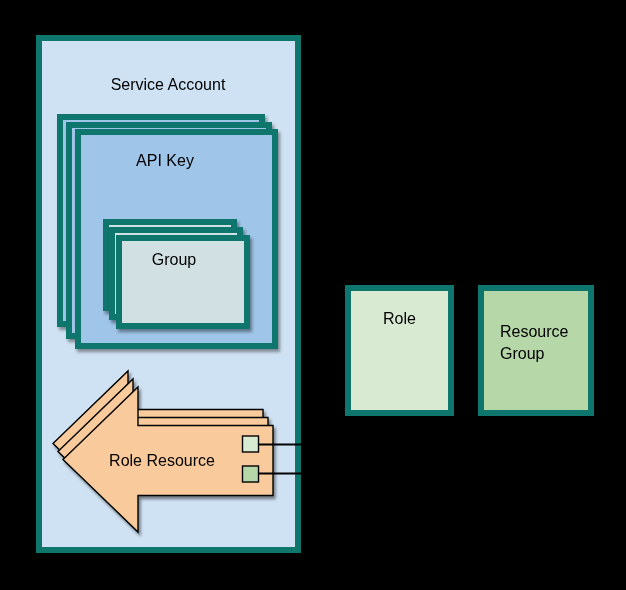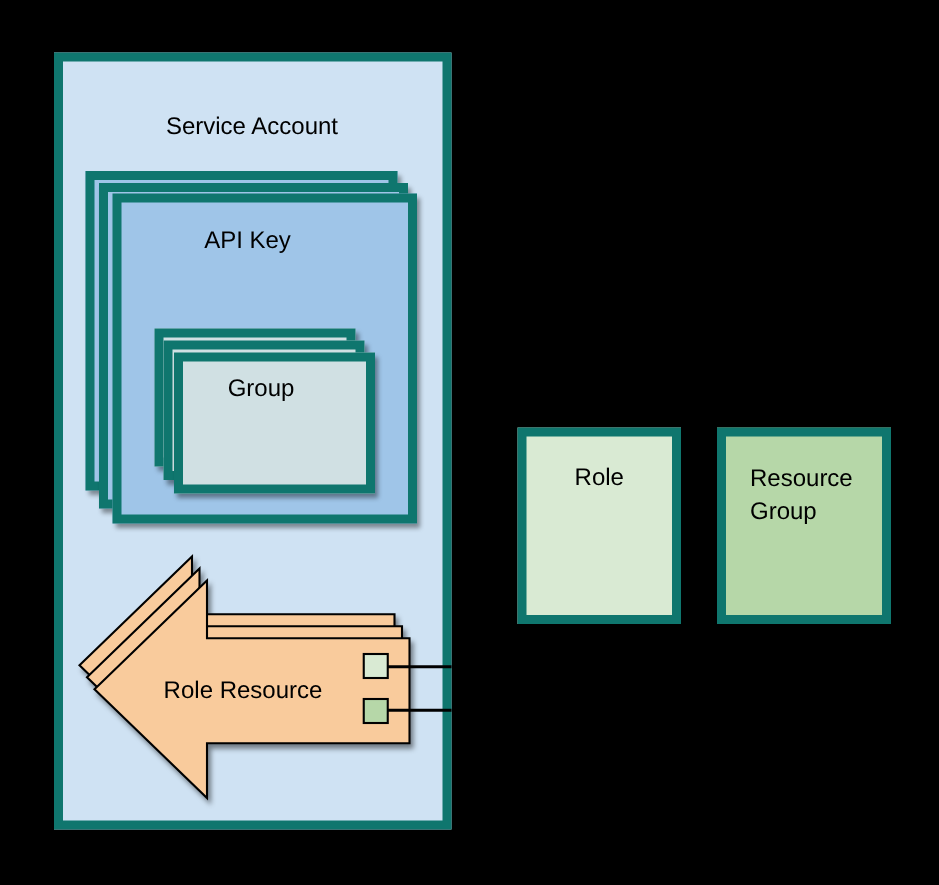--- a/index.html
+++ b/index.html
@@ -32,21 +32,21 @@
   .arrow-svg { position:absolute; left:0; top:0; pointer-events:none; }
   .rb-label  { left:62px; top:451px; width:200px; }
   
   .role-box { left:345px; top:285px; width:109px; height:131px; }
   .role-label-inner {
     display:block; padding-top:18px; text-align:center;
     font-size:16px; line-height:1.2;
   }
   .rg-box { left:478px; top:285px; width:116px; height:131px; }
   .rg-label-inner {
-    display:block; padding:18px 12px 0 16px; text-align:left;
+    display:block; padding:30px 12px 0 16px; text-align:left;
     font-size:16px; line-height:1.36;
   }
 </style>
 </head>
 <body>
 
 <div class="canvas">
 
   <div class="node sa-box" style="background: rgb(207, 226, 243);"></div>
 

